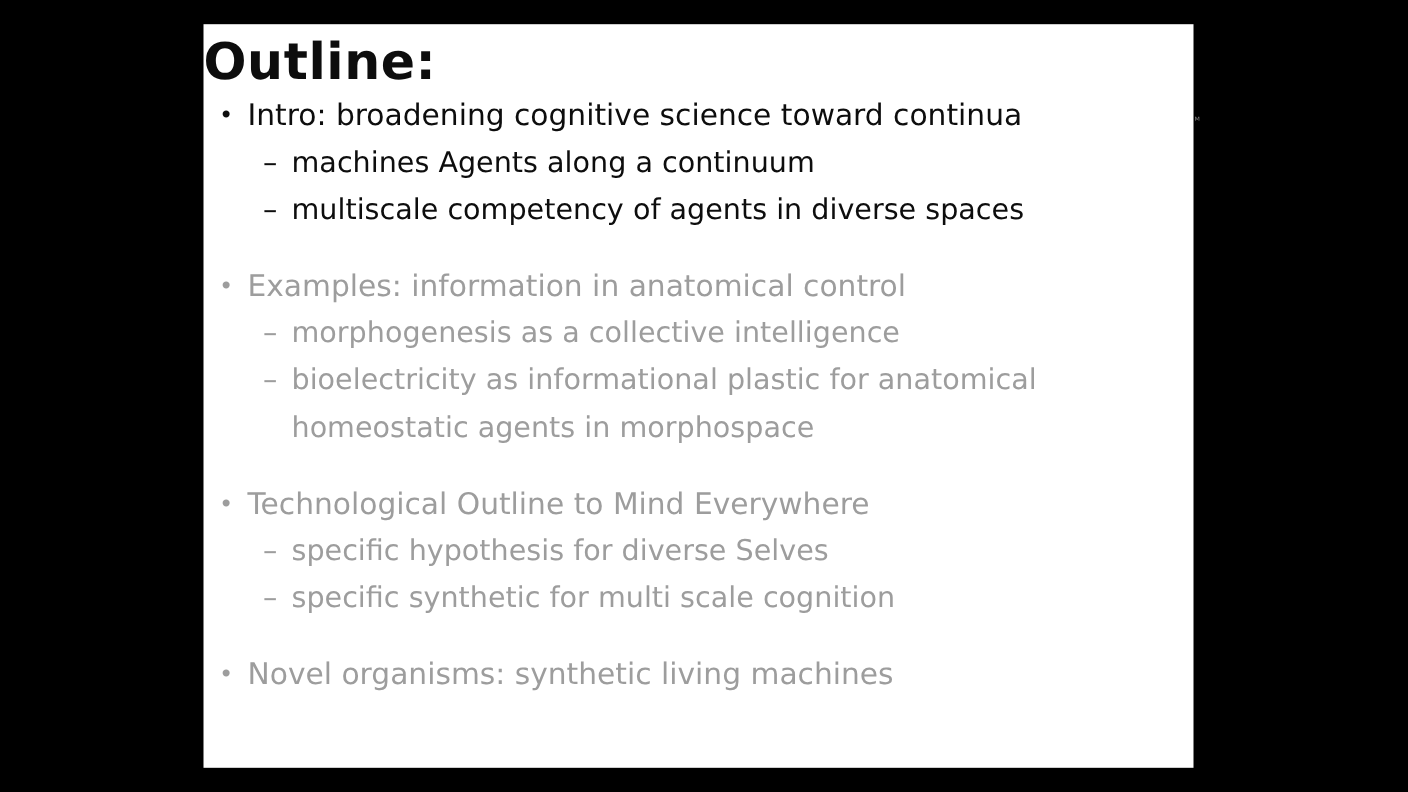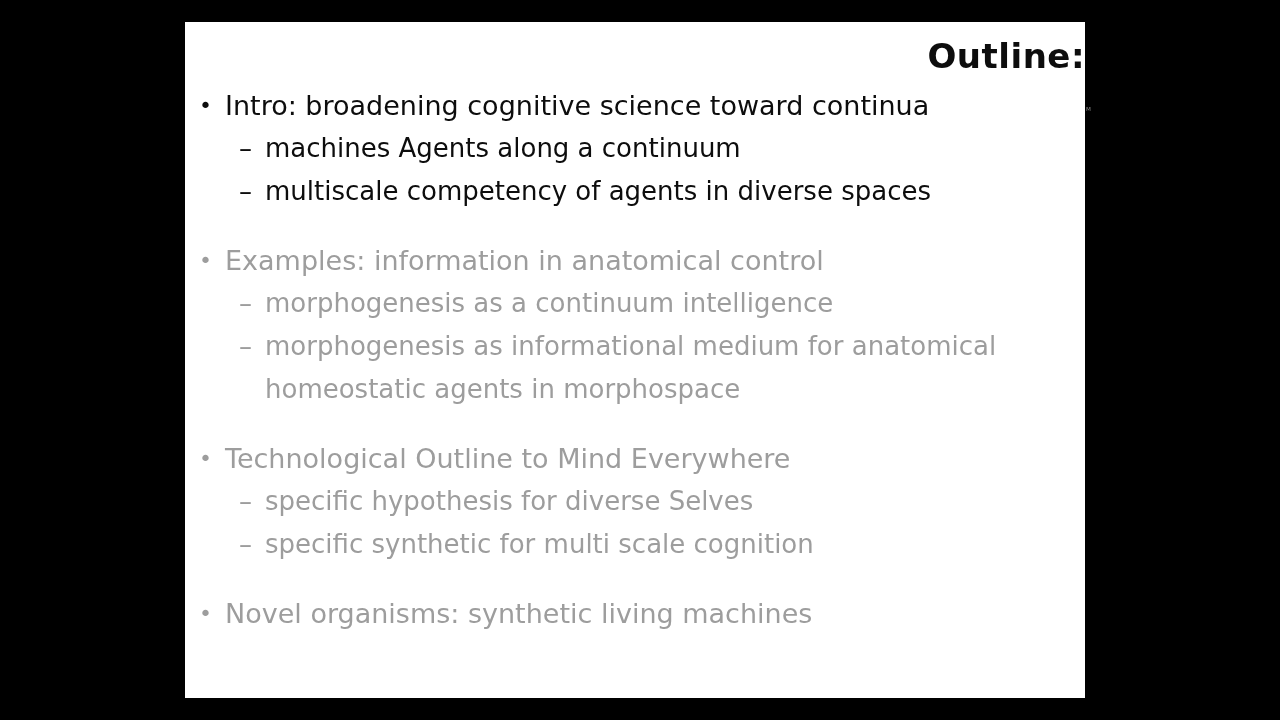--- a/index.html
+++ b/index.html
@@ -42,22 +42,22 @@
     position: absolute;
     top: 22px;
     left: 185px;
     width: 900px;
     height: 676px;
     background: #ffffff;
     overflow: hidden;
   }
 
   .slide-title {
-    text-align: right;
-    font-size: 34px;
+    text-align: left;
+    font-size: 46px;
     line-height: 44px;
     font-weight: bold;
     color: #0d0d0d;
     margin: 12px 0 6px 0;
     font-family: "DejaVu Sans", sans-serif;
     letter-spacing: 0.5px;
   }
 
   .content {
     padding: 0 14px 0 14px;
@@ -150,25 +150,25 @@
         </div>
       </div>
 
       <div class="group gap dim">
         <div class="bullet-line">
           <span class="marker">•</span>
           <span class="text">Examples: information in anatomical control</span>
         </div>
         <div class="sub-line">
           <span class="marker">–</span>
-          <span class="text">morphogenesis as a continuum intelligence</span>
+          <span class="text">morphogenesis as a collective intelligence</span>
         </div>
         <div class="sub-line">
           <span class="marker">–</span>
-          <span class="text wrap-text">morphogenesis as informational medium for anatomical homeostatic agents in morphospace</span>
+          <span class="text wrap-text">bioelectricity as informational plastic for anatomical homeostatic agents in morphospace</span>
         </div>
       </div>
 
       <div class="group gap dim">
         <div class="bullet-line">
           <span class="marker">•</span>
           <span class="text">Technological Outline to Mind Everywhere</span>
         </div>
         <div class="sub-line">
           <span class="marker">–</span>

